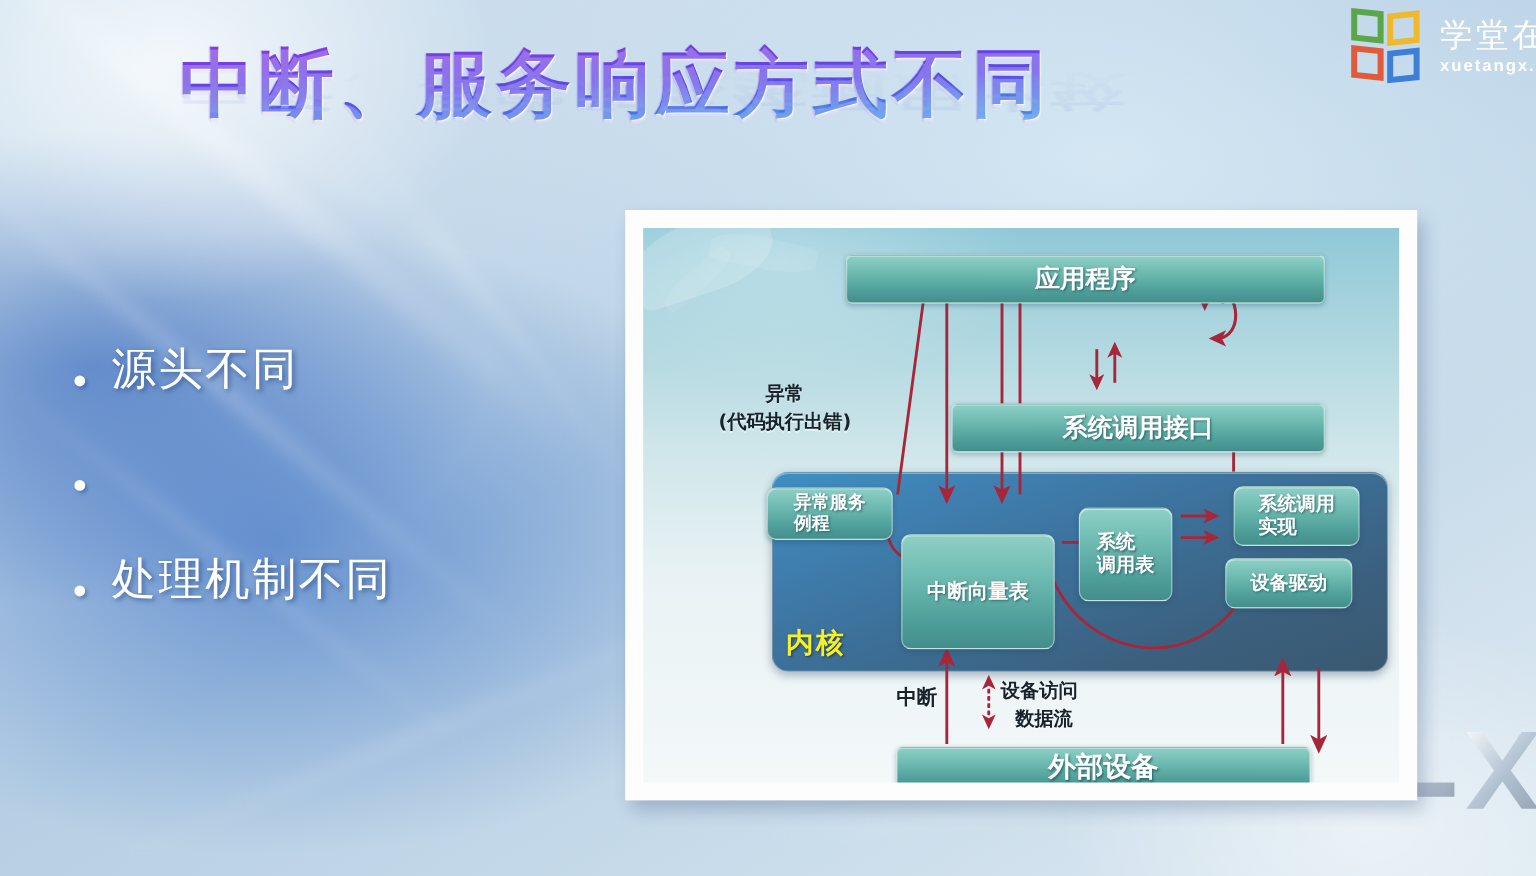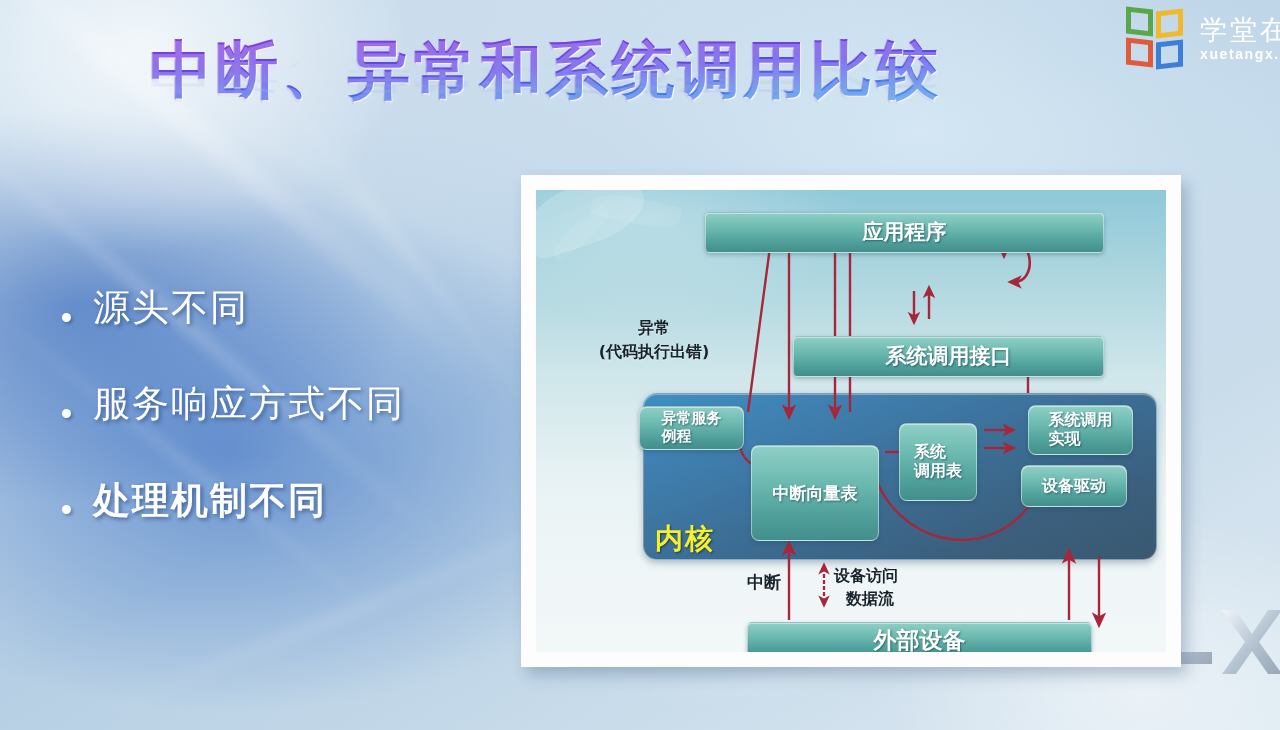--- a/index.html
+++ b/index.html
@@ -68,21 +68,21 @@
   .lq-r { left: 0;    top: 31px; border-color: #e05a3c; transform: skewY(6deg); }
   .lq-b { left: 30px; top: 33px; border-color: #3d7fd6; transform: skewY(-6deg); }
   .logo-text { color: #ffffff; line-height: 1.05; }
   .logo-cn { font-size: 27px; letter-spacing: 3px; font-weight: 400;
              font-family: "DejaVu Sans","Liberation Sans",sans-serif; }
   .logo-en { font-size: 14px; letter-spacing: 1.6px; font-weight: 700; margin-top: 2px; }
 
   
   #bullets { position: absolute; left: 62px; top: 286px; width: 470px; }
   .bullet { display: flex; align-items: center; margin-bottom: 52px; }
-  .bullet:last-child { margin-bottom: 0; font-weight: bold; }
+  .bullet:last-child { margin-bottom: 0; }
   .dot { width: 9px; height: 9px; border-radius: 50%; background: #ffffff;
          margin: 18px 22px 0 0; flex: none; box-shadow: 2px 2px 3px rgba(20,50,110,.35); }
   .btext { font-family: "DejaVu Sans","Liberation Sans",sans-serif;
            font-size: 37px; color: #ffffff; letter-spacing: 2px; line-height: 1.2;
            text-shadow: 2px 2px 4px rgba(18,48,108,.55); }
 
   
   #diagram-frame {
     position: absolute; left: 521px; top: 175px; width: 660px; height: 492px;
     background: #fdfdfd; padding: 15px;
@@ -115,21 +115,21 @@
   #kernel-panel {
     position: absolute; left: 107px; top: 203px; width: 514px; height: 167px;
     border-radius: 14px;
     background: linear-gradient(160deg, #3f8fc2 0%, #3f7fb0 22%, #3c6d94 52%, #3b5f7d 78%, #3a5970 100%);
     box-shadow: inset 0 1px 0 rgba(255,255,255,.35), 0 3px 7px rgba(20,50,80,.3);
     border: 1px solid rgba(255,255,255,.35);
   }
   #kernel-label {
     position: absolute; left: 119px; top: 330px;
     font-family: "DejaVu Sans","Liberation Sans",sans-serif;
-    font-size: 28px; font-weight: 700; color: #f5f02a; letter-spacing: 2px;
+    font-size: 23px; font-weight: 700; color: #f5f02a; letter-spacing: 2px;
     text-shadow: 1px 1px 2px rgba(20,40,60,.75);
   }
 
   .lbl {
     position: absolute; font-family: "DejaVu Sans","Liberation Sans",sans-serif;
     font-weight: 700; color: #17222b; text-align: center; line-height: 1.25;
     text-shadow: 0 1px 0 rgba(255,255,255,.55);
   }
 
   #arrows { position: absolute; inset: 0; pointer-events: none; }
@@ -153,21 +153,21 @@
         <stop offset="0%" stop-color="#ffffff"></stop>
           <stop offset="55%" stop-color="#8c9fb4"></stop>
         <stop offset="100%" stop-color="#5d6f86"></stop>
       </linearGradient>
     </defs>
     <path d="M2 20 L2 74 L46 74 L46 62 L14 62 L14 20 Z" fill="url(#mg)"></path>
     <path d="M56 20 L70 20 L86 44 L102 20 L116 20 L93 52 L116 84 L102 84 L86 61 L70 84 L56 84 L79 52 Z" fill="url(#mg)"></path>
   </svg>
 
   <div id="title-wrap">
-    <div class="title-text">中断、异常和系统调用比较</div>
+    <div class="title-text">中断、服务响应方式不同</div>
     <div class="title-reflect">中断、异常和系统调用比较</div>
   </div>
 
   <div id="logo">
     <div class="logo-mark">
       <div class="lq lq-g"></div>
       <div class="lq lq-y"></div>
       <div class="lq lq-r"></div>
       <div class="lq lq-b"></div>
     </div>
@@ -177,21 +177,20 @@
     </div>
   </div>
 
   <div id="bullets">
     <div class="bullet">
       <span class="dot"></span>
       <span class="btext">源头不同</span>
     </div>
     <div class="bullet">
       <span class="dot"></span>
-      <span class="btext">服务响应方式不同</span>
     </div>
     <div class="bullet">
       <span class="dot"></span>
       <span class="btext">处理机制不同</span>
     </div>
   </div>
 
   <div id="diagram-frame">
     <div id="diagram">
 

